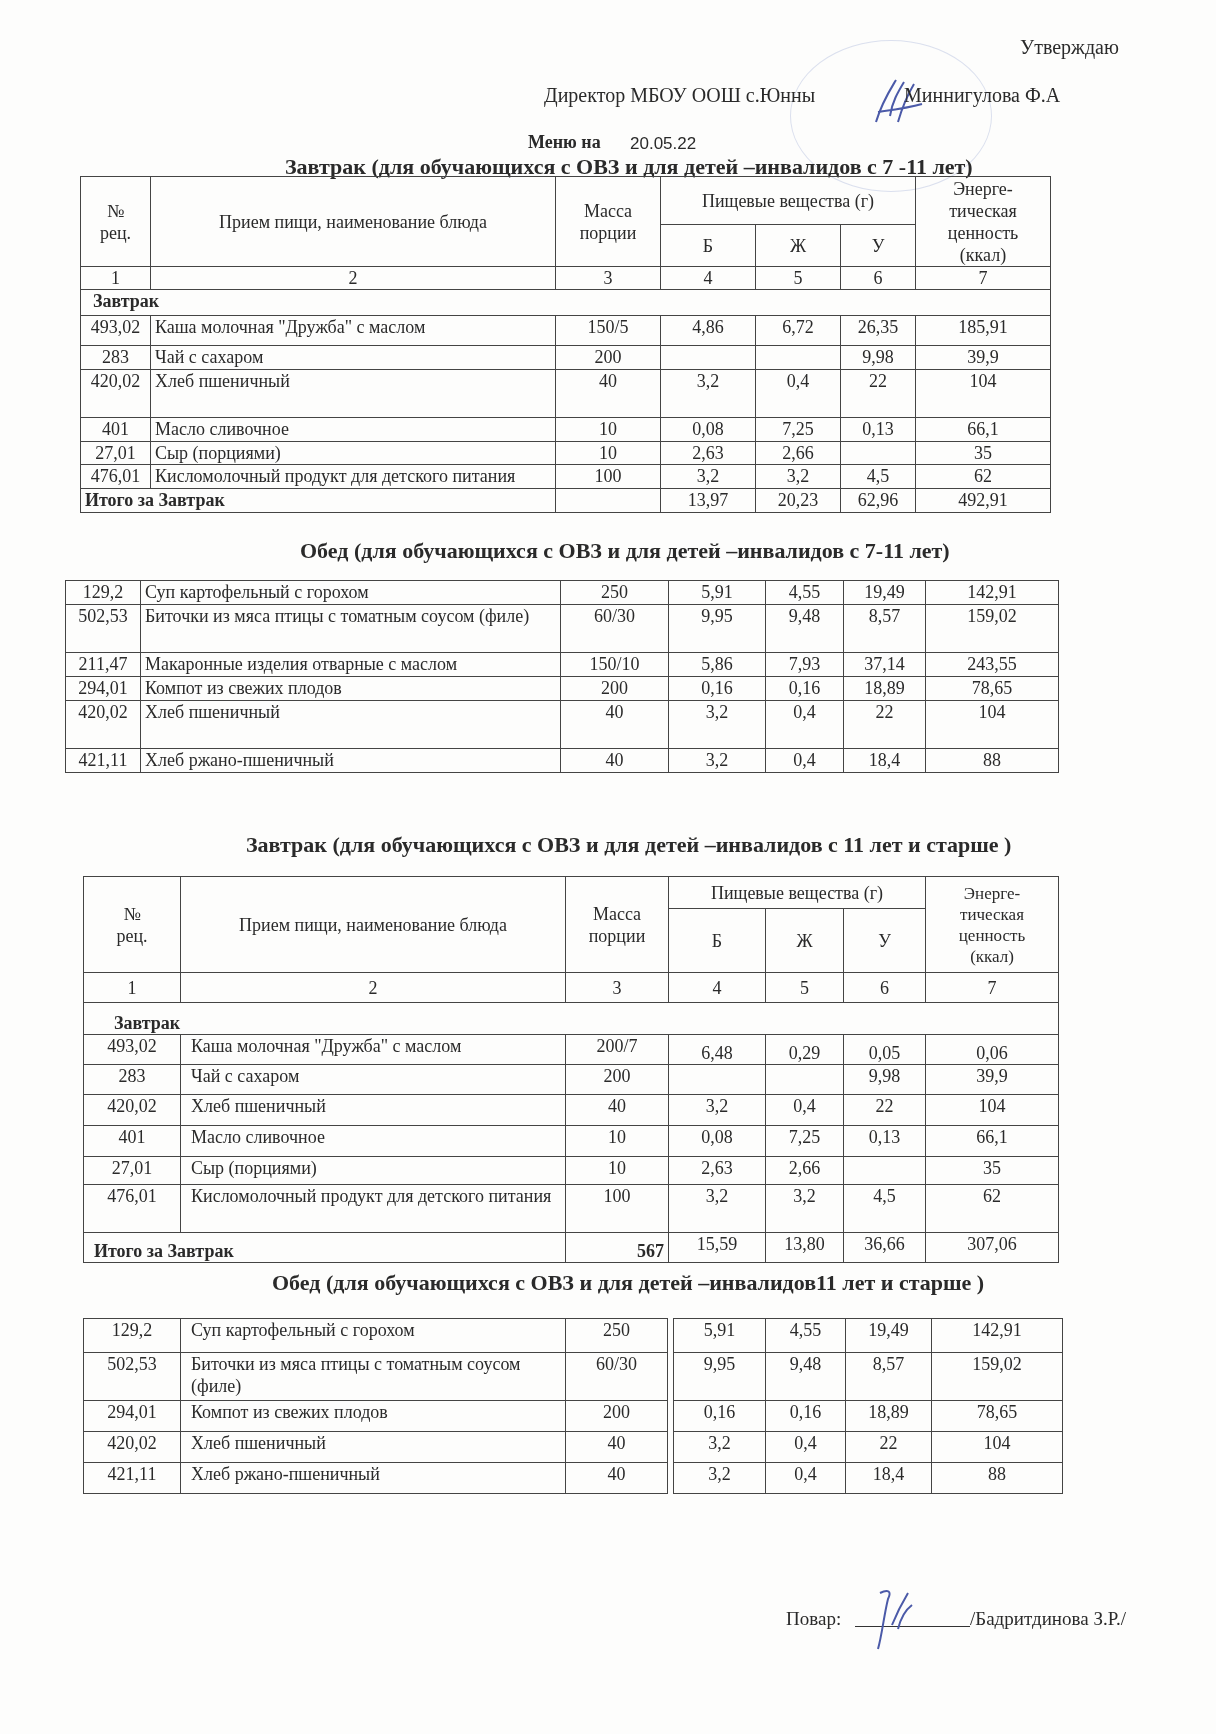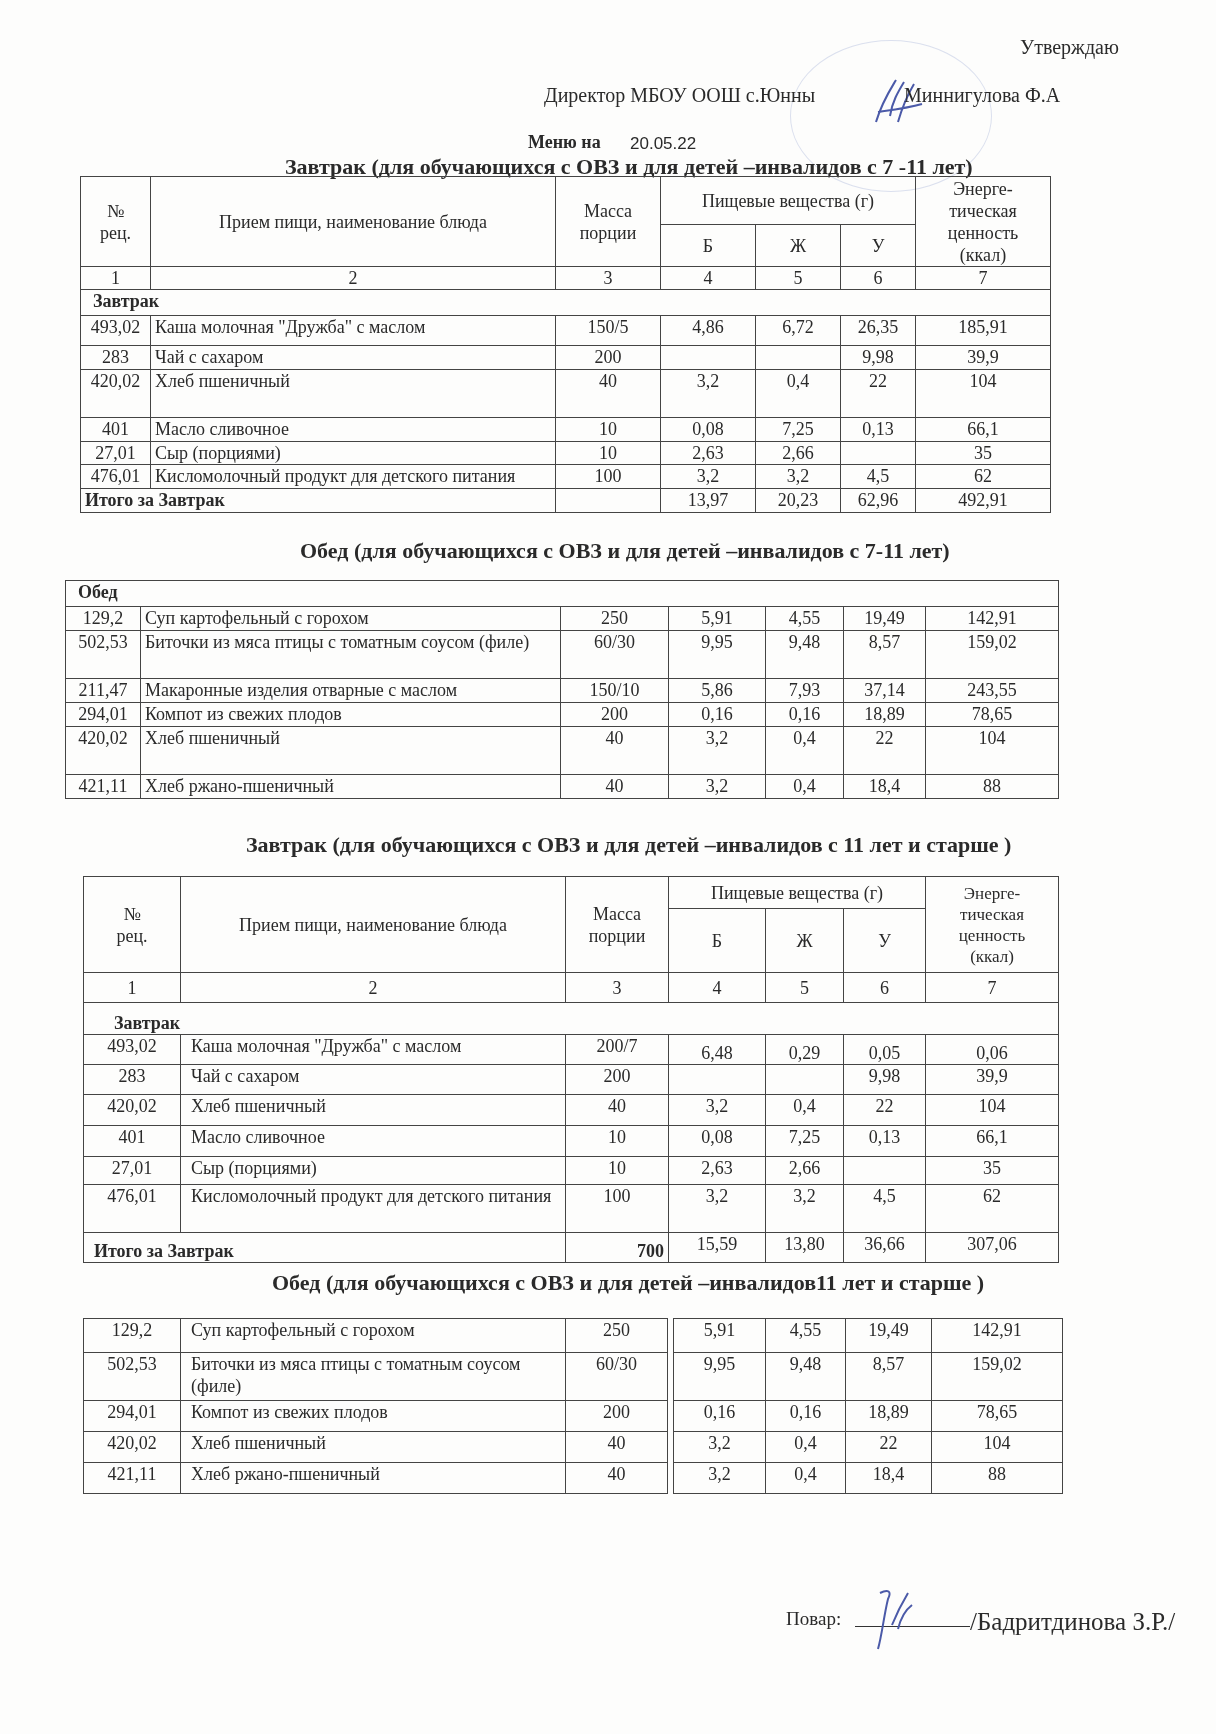--- a/index.html
+++ b/index.html
@@ -19,21 +19,21 @@
   table { border-collapse:collapse; position:absolute; table-layout:fixed; font-size:18px; }
   td, th { border:1.5px solid #444; padding:0 4px; vertical-align:top; font-weight:normal; line-height:22px; }
   th { vertical-align:middle; text-align:center; }
   td.c { text-align:center; }
   td.l { text-align:left; }
   td.grp { font-weight:bold; padding-left:12px; }
   td.tot { font-weight:bold; }
   td.r { text-align:right; }
   .footer-cook { left:786px; top:1608px; font-size:19px; }
   .footer-line { left:855px; top:1626px; width:115px; border-bottom:1.5px solid #333; }
-  .footer-name { left:970px; top:1608px; font-size:25px; }
+  .footer-name { left:970px; top:1608px; font-size:19px; }
   .sig2 { left:870px; top:1585px; width:50px; height:70px; }
 </style>
 </head>
 <body>
 
 <div class="abs approve">Утверждаю</div>
 <div class="abs stamp"></div>
 <div class="abs director">Директор МБОУ ООШ с.Юнны</div>
 <svg class="abs sig1" viewBox="0 0 60 60">
   <path d="M8 50 C14 30, 22 18, 28 8 M22 44 C24 30, 30 20, 36 10 M30 50 C34 36, 40 22, 46 12 M10 40 C24 38, 40 36, 54 32" stroke="#4b5aa8" stroke-width="2" fill="none"></path>
@@ -150,23 +150,20 @@
   <colgroup>
       <col style="width:75px">
       <col style="width:420px">
       <col style="width:108px">
       <col style="width:97px">
       <col style="width:78px">
       <col style="width:82px">
       <col style="width:133px">
     </colgroup>
   <tbody>
-      <tr style="height:26px">
-        <td colspan="7" class="grp">Обед</td>
-      </tr>
   <tr style="height:24px">
     <td class="c">129,2</td>
         <td class="l">Суп картофельный с горохом</td>
         <td class="c">250</td>
         <td class="c">5,91</td>
         <td class="c">4,55</td>
         <td class="c">19,49</td>
         <td class="c">142,91</td>
   </tr>
   <tr style="height:48px">
@@ -303,21 +300,21 @@
     <td class="c">476,01</td>
         <td class="l" style="padding-left:10px">Кисломолочный продукт для детского питания</td>
         <td class="c">100</td>
         <td class="c">3,2</td>
         <td class="c">3,2</td>
         <td class="c">4,5</td>
         <td class="c">62</td>
   </tr>
   <tr style="height:30px">
     <td colspan="2" class="tot" style="vertical-align:bottom;padding-left:10px">Итого за Завтрак</td>
-        <td class="tot r" style="vertical-align:bottom">700</td>
+        <td class="tot r" style="vertical-align:bottom">567</td>
         <td class="c">15,59</td>
         <td class="c">13,80</td>
         <td class="c">36,66</td>
         <td class="c">307,06</td>
   </tr>
 </tbody>
   </table>
 
 <div class="abs sec-title" style="left:272px;top:1270px;">Обед (для обучающихся  с ОВЗ и для детей –инвалидов11 лет и старше )</div>
 

